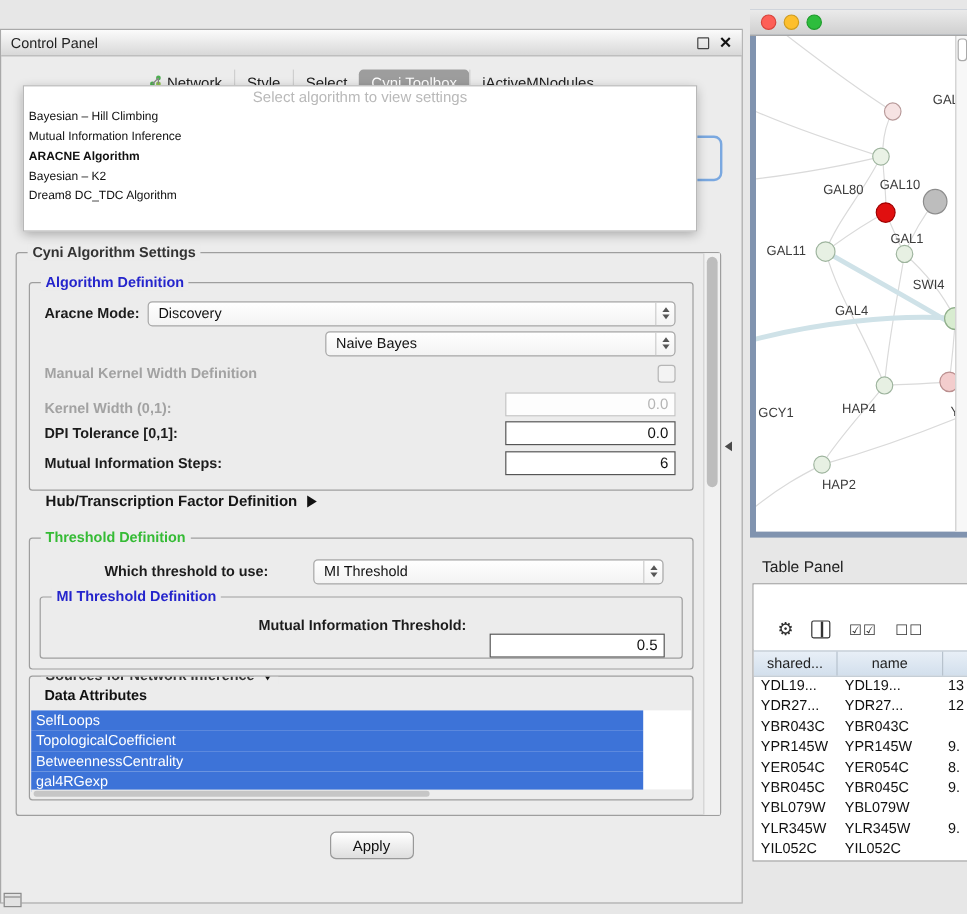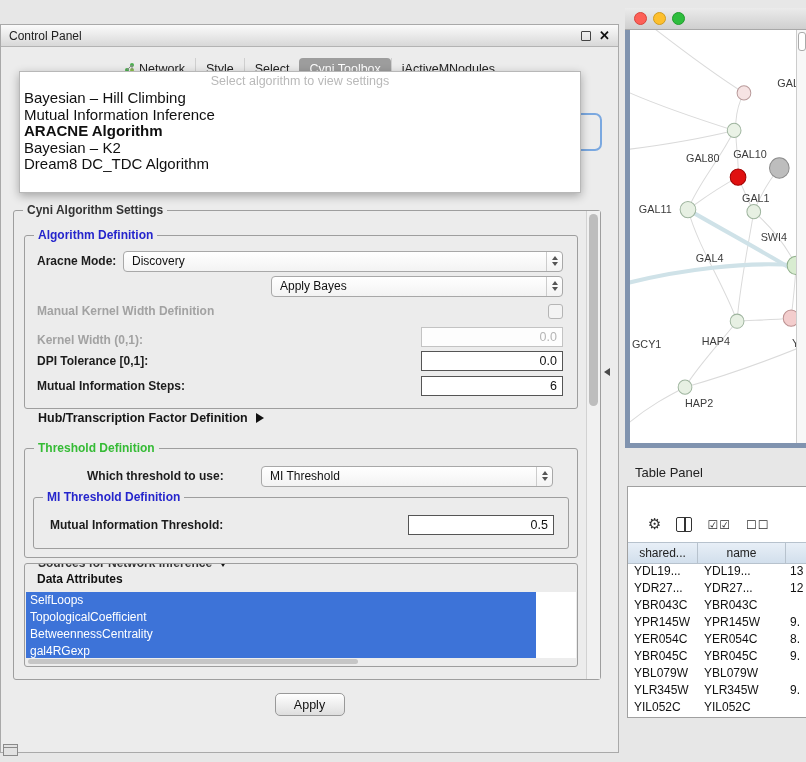--- a/index.html
+++ b/index.html
@@ -13,21 +13,21 @@
   .close-x{font-weight:bold;font-size:13px;color:#111;line-height:10px;}
   
   .tabbar{position:absolute;left:0;top:30px;width:100%;display:flex;justify-content:center;align-items:flex-end;height:26px;}
   .tab{padding:4px 10px 5px;font-size:12.5px;color:#222;display:flex;gap:4px;}
   .tab + .tab{border-left:1px solid #cfcfcf;}
   .tab.active{background:#9d9d9d;color:#fff;border-radius:4px 4px 0 0;border-left:none;}
   .net-ico svg{display:block;}
   
   .popup{left:18px;top:46px;width:560px;height:119px;background:#fff;border:1px solid #b8b8b8;box-shadow:0 3px 9px rgba(0,0,0,.3);z-index:20;padding-top:1px;}
   .dd-header{text-align:center;color:#b9b9b9;font-size:12.5px;height:17px;line-height:17px;}
-  .dd-item{padding-left:4px;font-size:15px;height:16.5px;line-height:16.5px;color:#101010;}
+  .dd-item{padding-left:4px;font-size:10px;height:16.5px;line-height:16.5px;color:#101010;}
   .dd-sel{font-weight:bold;}
   .hidden-btn{left:572px;top:88px;width:25px;height:34px;border:2px solid #7aa8e0;border-radius:7px;background:#ececec;z-index:5;}
   
   .groupbox{border:1px solid #9e9e9e;border-radius:3px;}
   .group-title{position:absolute;top:-8px;left:9px;background:#ececec;padding:0 4px;font-size:12px;font-weight:bold;color:#333;white-space:nowrap;}
   .t-blue{color:#2525cc;}
   .t-green{color:#35bb35;}
   .settings{left:12px;top:185px;width:586px;height:468px;}
   .set-scroll{position:absolute;right:0px;top:0px;bottom:0px;width:13px;background:#f1f1f1;border-left:1px solid #d2d2d2;}
   .set-thumb{position:absolute;left:2px;top:3px;width:9px;height:192px;background:#bdbdbd;border-radius:5px;}
@@ -161,21 +161,21 @@
           <span>Discovery</span>
           <span class="arrows">
               <span class="tri-up"></span>
               <span class="tri-dn"></span>
             </span>
         </span>
       </div>
 
       <div class="frow" style="top:39px;">
         <span class="combo" style="width:292px;">
-          <span>Apply Bayes</span>
+          <span>Naive Bayes</span>
           <span class="arrows">
               <span class="tri-up"></span>
               <span class="tri-dn"></span>
             </span>
         </span>
       </div>
 
       <div class="frow" style="top:64px;">
         <span class="flabel dis">Manual Kernel Width Definition</span>
         <span class="checkbox"></span>
@@ -211,21 +211,21 @@
           <span>MI Threshold</span>
           <span class="arrows">
               <span class="tri-up"></span>
               <span class="tri-dn"></span>
             </span>
         </span>
       </div>
 
       <div class="abs groupbox mithresh">
         <span class="group-title t-blue">MI Threshold Definition</span>
-        <div class="frow" style="top:16px;left:16px;right:14px;">
+        <div class="frow" style="top:16px;left:16px;right:14px;flex-direction:column;">
           <span class="flabel">Mutual Information Threshold:</span>
           <span class="tfield" style="width:134px;">0.5</span>
         </div>
       </div>
     </div>
 
     <div class="abs groupbox sources">
       <span class="group-title src-title">
         <span>Sources for Network Inference</span>
         <span class="tri-down"></span>

